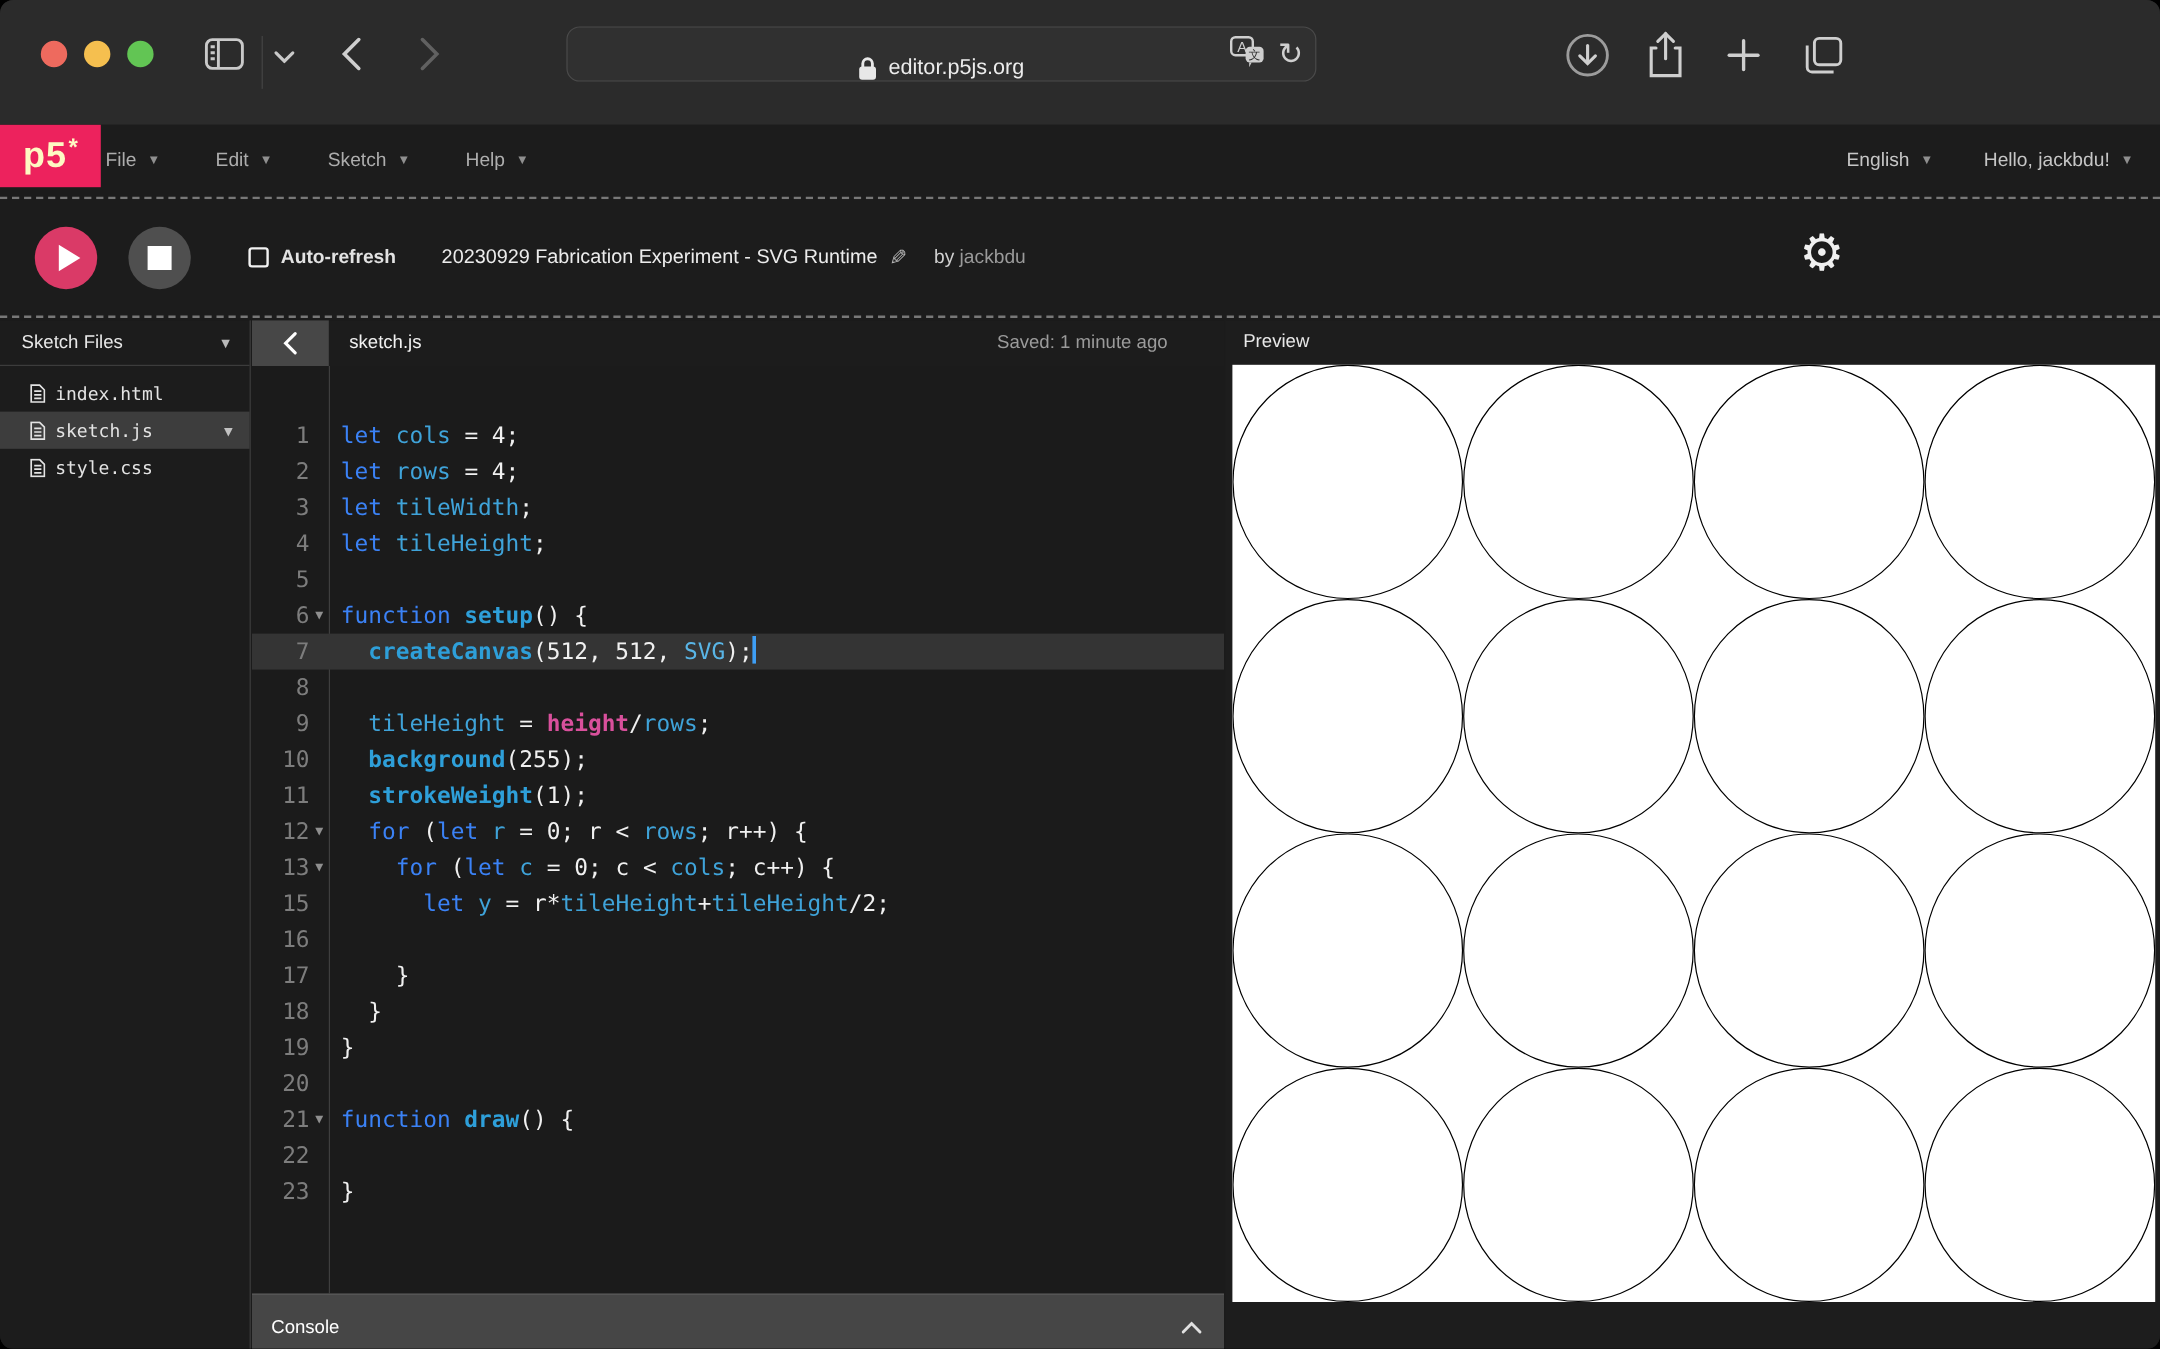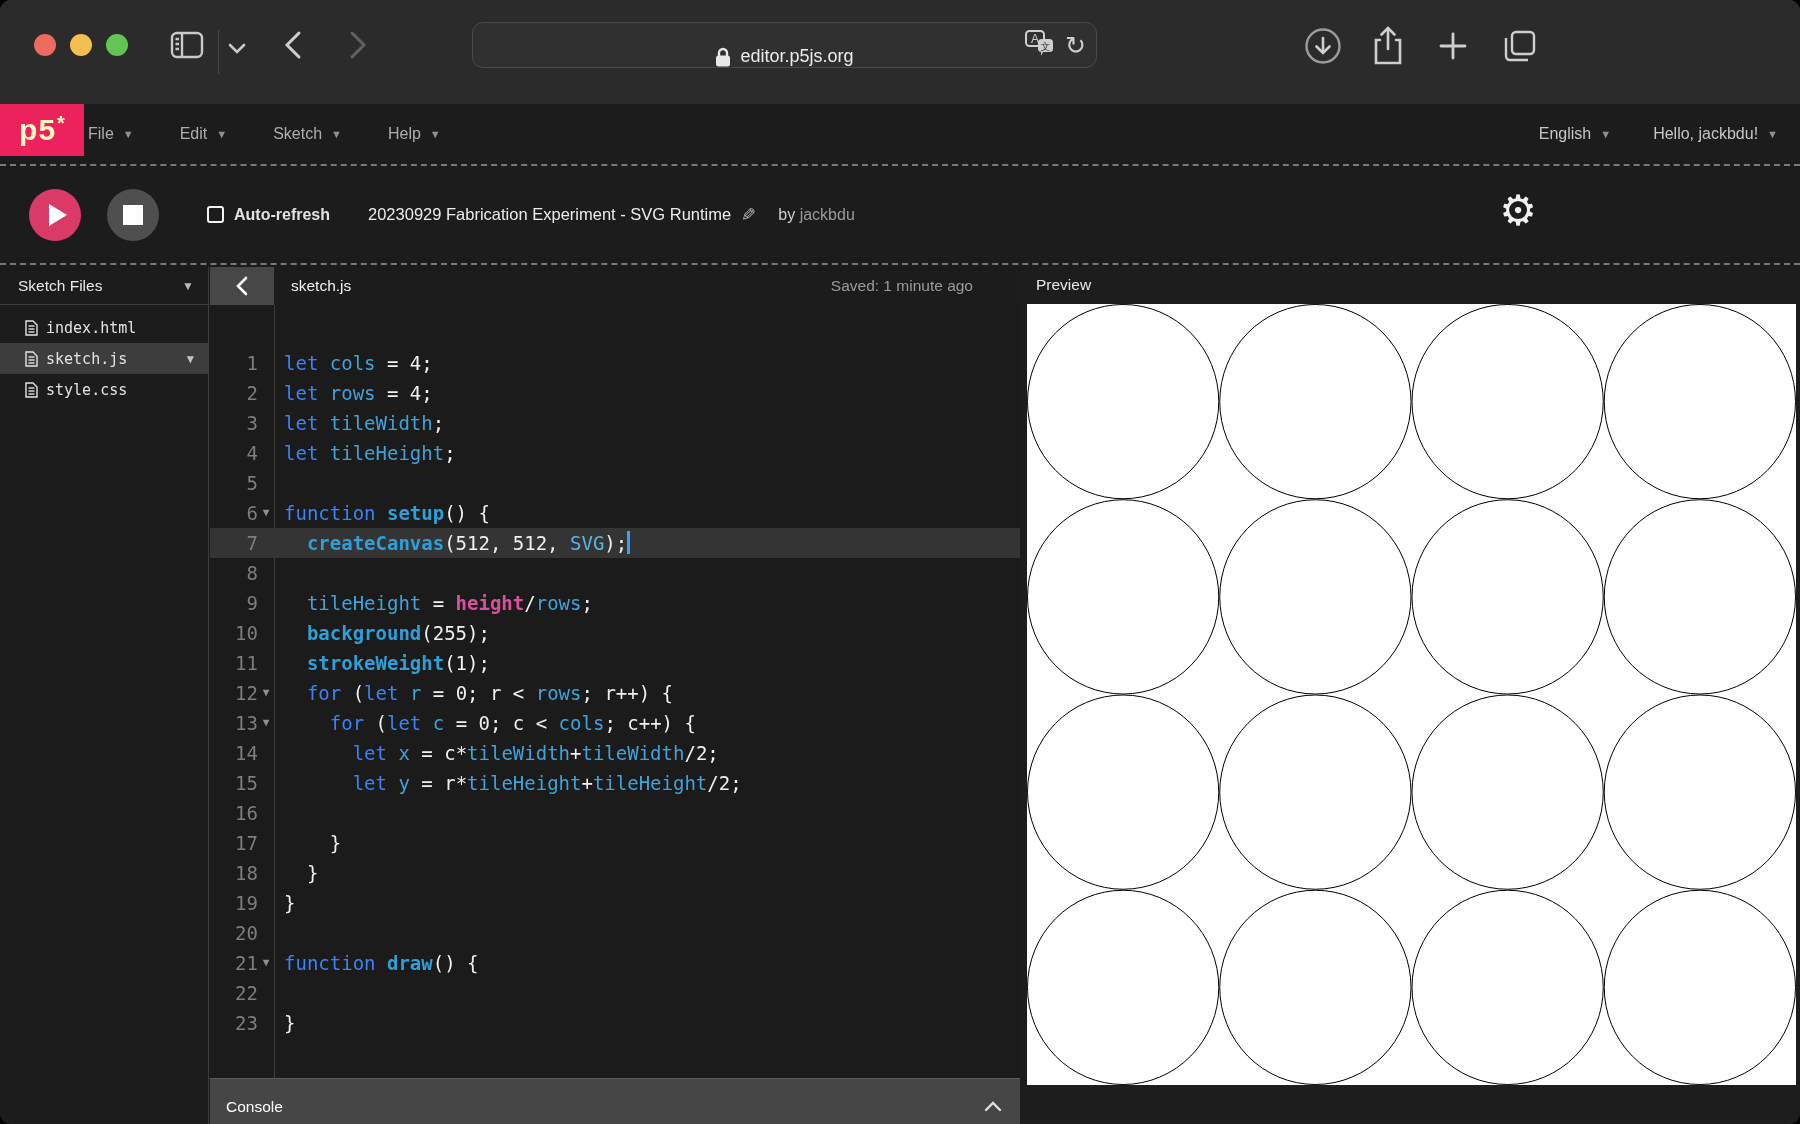--- a/index.html
+++ b/index.html
@@ -278,21 +278,20 @@
           <div class="line"><span class="lnum">4</span><span class="lfold"></span><span class="lcode"><span class="tok-k">let</span><span class="tok-t"> </span><span class="tok-v">tileHeight</span><span class="tok-t">;</span></span></div>
           <div class="line"><span class="lnum">5</span><span class="lfold"></span><span class="lcode"></span></div>
           <div class="line"><span class="lnum">6</span><span class="lfold">▼</span><span class="lcode"><span class="tok-k">function</span><span class="tok-t"> </span><span class="tok-f">setup</span><span class="tok-t">() {</span></span></div>
           <div class="line active"><span class="lnum">7</span><span class="lfold"></span><span class="lcode"><span class="tok-t">  </span><span class="tok-f">createCanvas</span><span class="tok-t">(512, 512, </span><span class="tok-c">SVG</span><span class="tok-t">);</span><span class="cursor"></span></span></div>
           <div class="line"><span class="lnum">8</span><span class="lfold"></span></div>
           <div class="line"><span class="lnum">9</span><span class="lfold"></span><span class="lcode"><span class="tok-t">  </span><span class="tok-v">tileHeight</span><span class="tok-t"> = </span><span class="tok-p">height</span><span class="tok-t">/</span><span class="tok-v">rows</span><span class="tok-t">;</span></span></div>
           <div class="line"><span class="lnum">10</span><span class="lfold"></span><span class="lcode"><span class="tok-t">  </span><span class="tok-f">background</span><span class="tok-t">(255);</span></span></div>
           <div class="line"><span class="lnum">11</span><span class="lfold"></span><span class="lcode"><span class="tok-t">  </span><span class="tok-f">strokeWeight</span><span class="tok-t">(1);</span></span></div>
           <div class="line"><span class="lnum">12</span><span class="lfold">▼</span><span class="lcode"><span class="tok-t">  </span><span class="tok-k">for</span><span class="tok-t"> (</span><span class="tok-k">let</span><span class="tok-t"> </span><span class="tok-v">r</span><span class="tok-t"> = 0; r &lt; </span><span class="tok-v">rows</span><span class="tok-t">; r++) {</span></span></div>
           <div class="line"><span class="lnum">13</span><span class="lfold">▼</span><span class="lcode"><span class="tok-t">    </span><span class="tok-k">for</span><span class="tok-t"> (</span><span class="tok-k">let</span><span class="tok-t"> </span><span class="tok-v">c</span><span class="tok-t"> = 0; c &lt; </span><span class="tok-v">cols</span><span class="tok-t">; c++) {</span></span></div>
-          <div class="line"><span class="lnum">14</span><span class="lfold"></span><span class="lcode"><span class="tok-t">      </span><span class="tok-k">let</span><span class="tok-t"> </span><span class="tok-v">x</span><span class="tok-t"> = c*</span><span class="tok-v">tileWidth</span><span class="tok-t">+</span><span class="tok-v">tileWidth</span><span class="tok-t">/2;</span></span></div>
           <div class="line"><span class="lnum">15</span><span class="lfold"></span><span class="lcode"><span class="tok-t">      </span><span class="tok-k">let</span><span class="tok-t"> </span><span class="tok-v">y</span><span class="tok-t"> = r*</span><span class="tok-v">tileHeight</span><span class="tok-t">+</span><span class="tok-v">tileHeight</span><span class="tok-t">/2;</span></span></div>
           <div class="line"><span class="lnum">16</span><span class="lfold"></span></div>
           <div class="line"><span class="lnum">17</span><span class="lfold"></span><span class="lcode"><span class="tok-t">    }</span></span></div>
           <div class="line"><span class="lnum">18</span><span class="lfold"></span><span class="lcode"><span class="tok-t">  }</span></span></div>
           <div class="line"><span class="lnum">19</span><span class="lfold"></span><span class="lcode"><span class="tok-t">}</span></span></div>
           <div class="line"><span class="lnum">20</span><span class="lfold"></span><span class="lcode"></span></div>
           <div class="line"><span class="lnum">21</span><span class="lfold">▼</span><span class="lcode"><span class="tok-k">function</span><span class="tok-t"> </span><span class="tok-f">draw</span><span class="tok-t">() {</span></span></div>
           <div class="line"><span class="lnum">22</span><span class="lfold"></span><span class="lcode"></span></div>
           <div class="line"><span class="lnum">23</span><span class="lfold"></span><span class="lcode"><span class="tok-t">}</span></span></div>
         </div>

